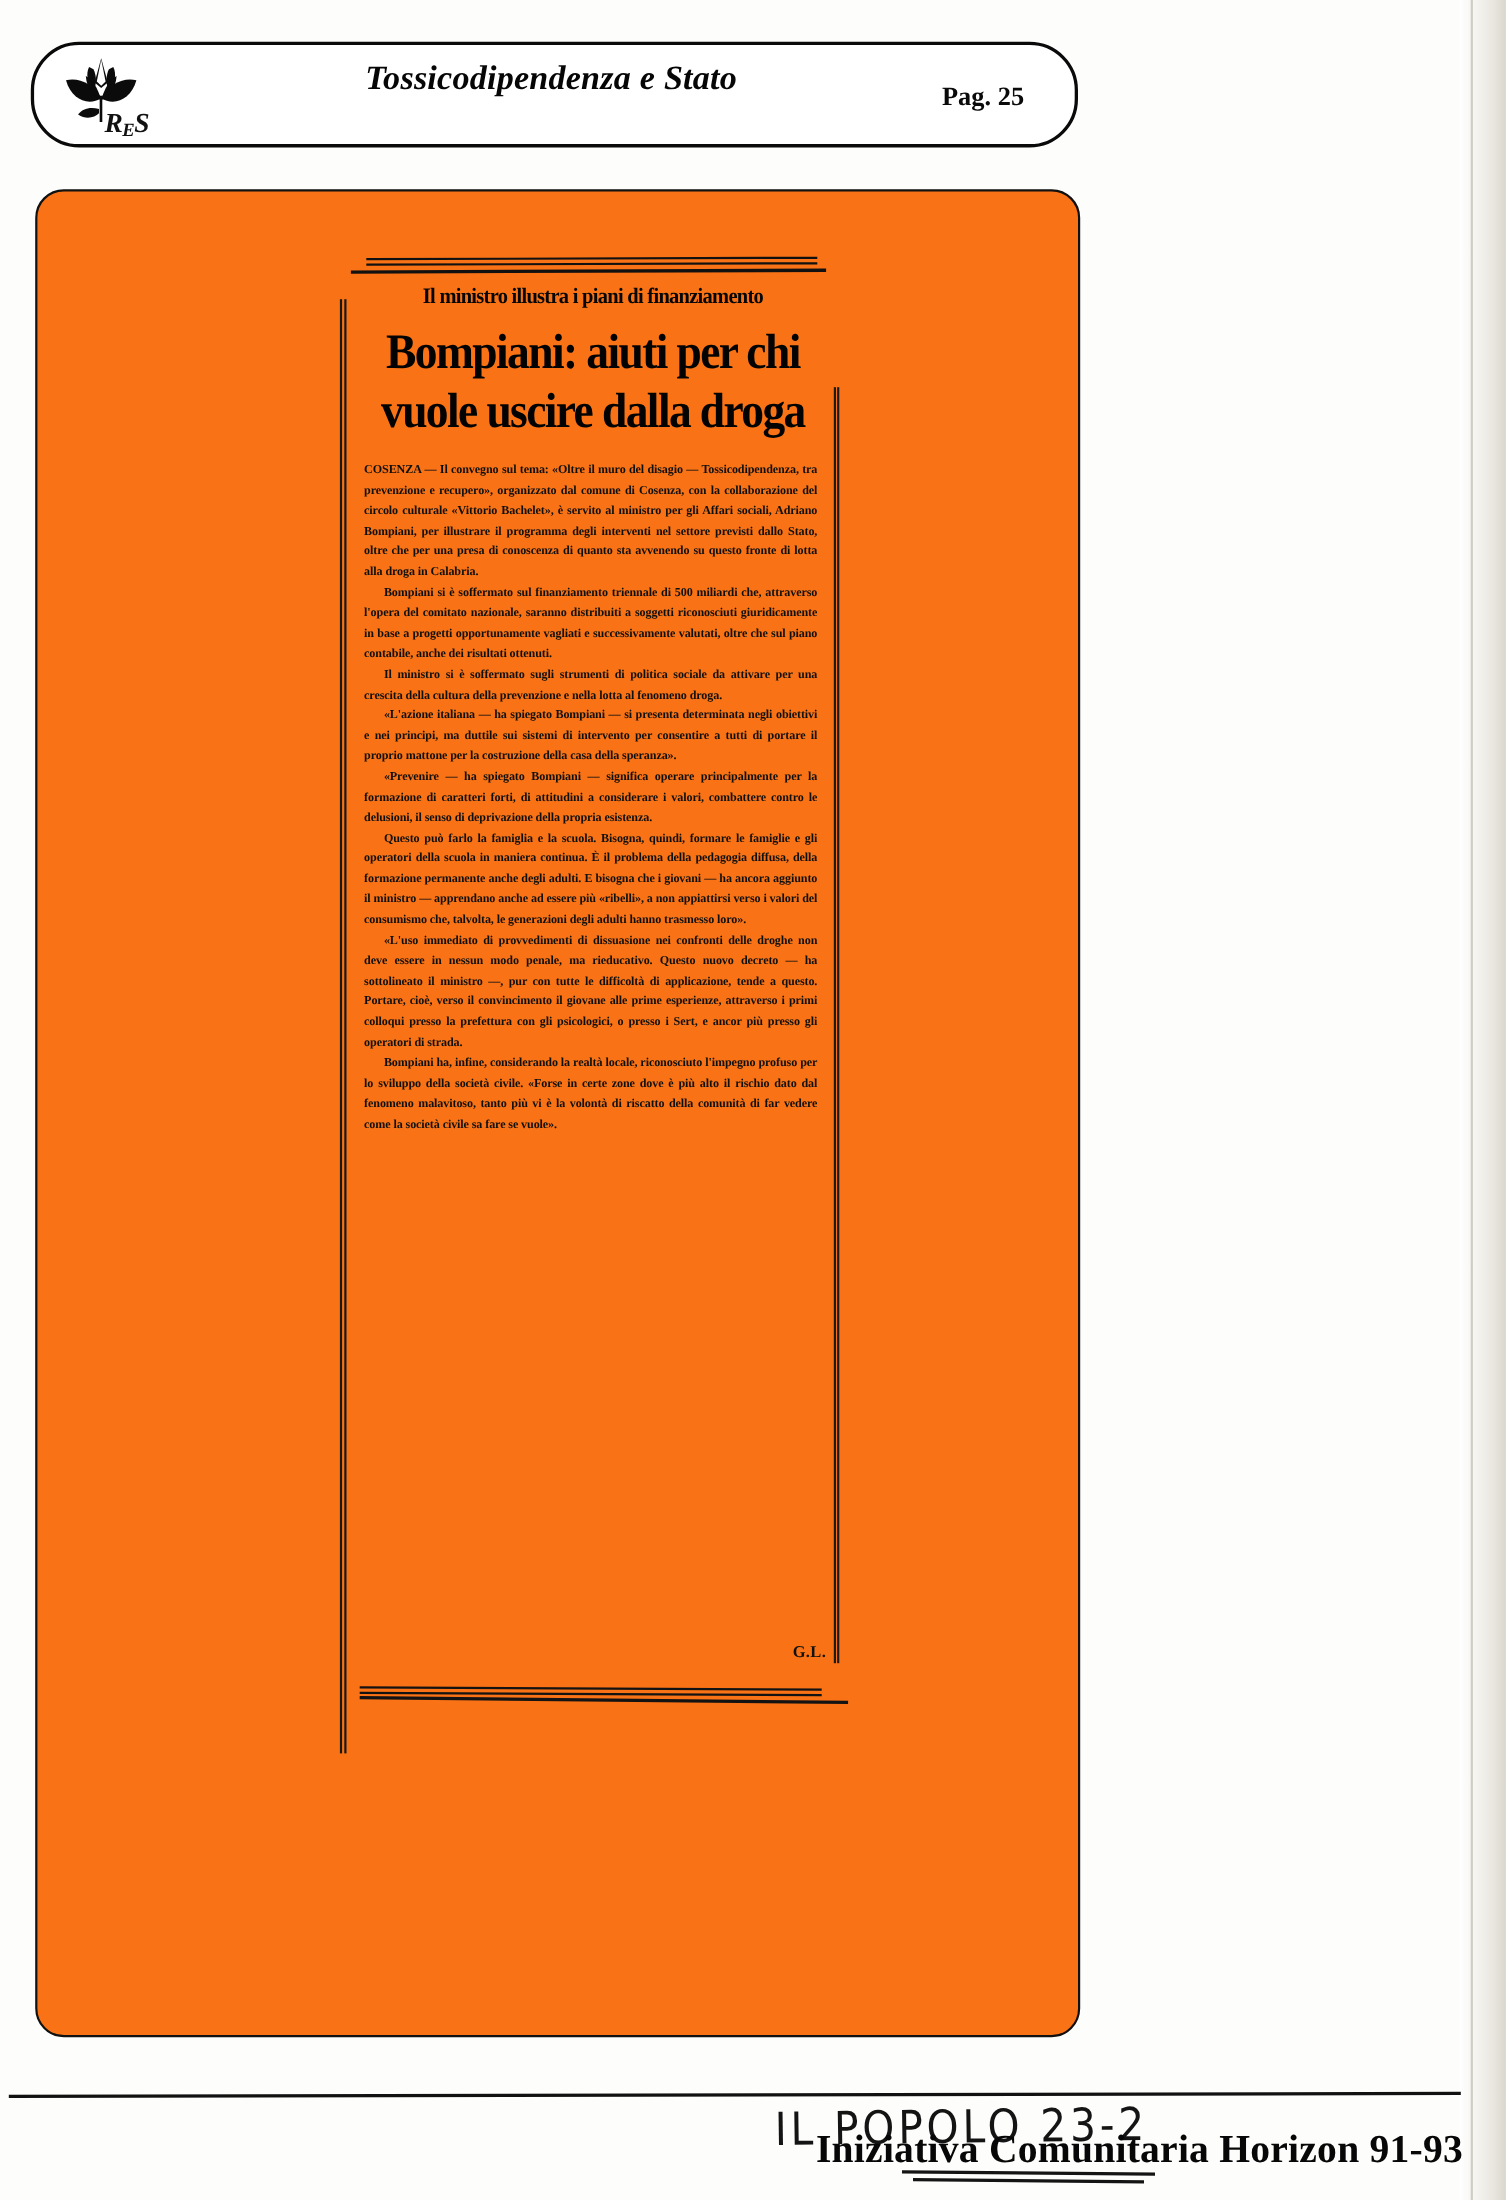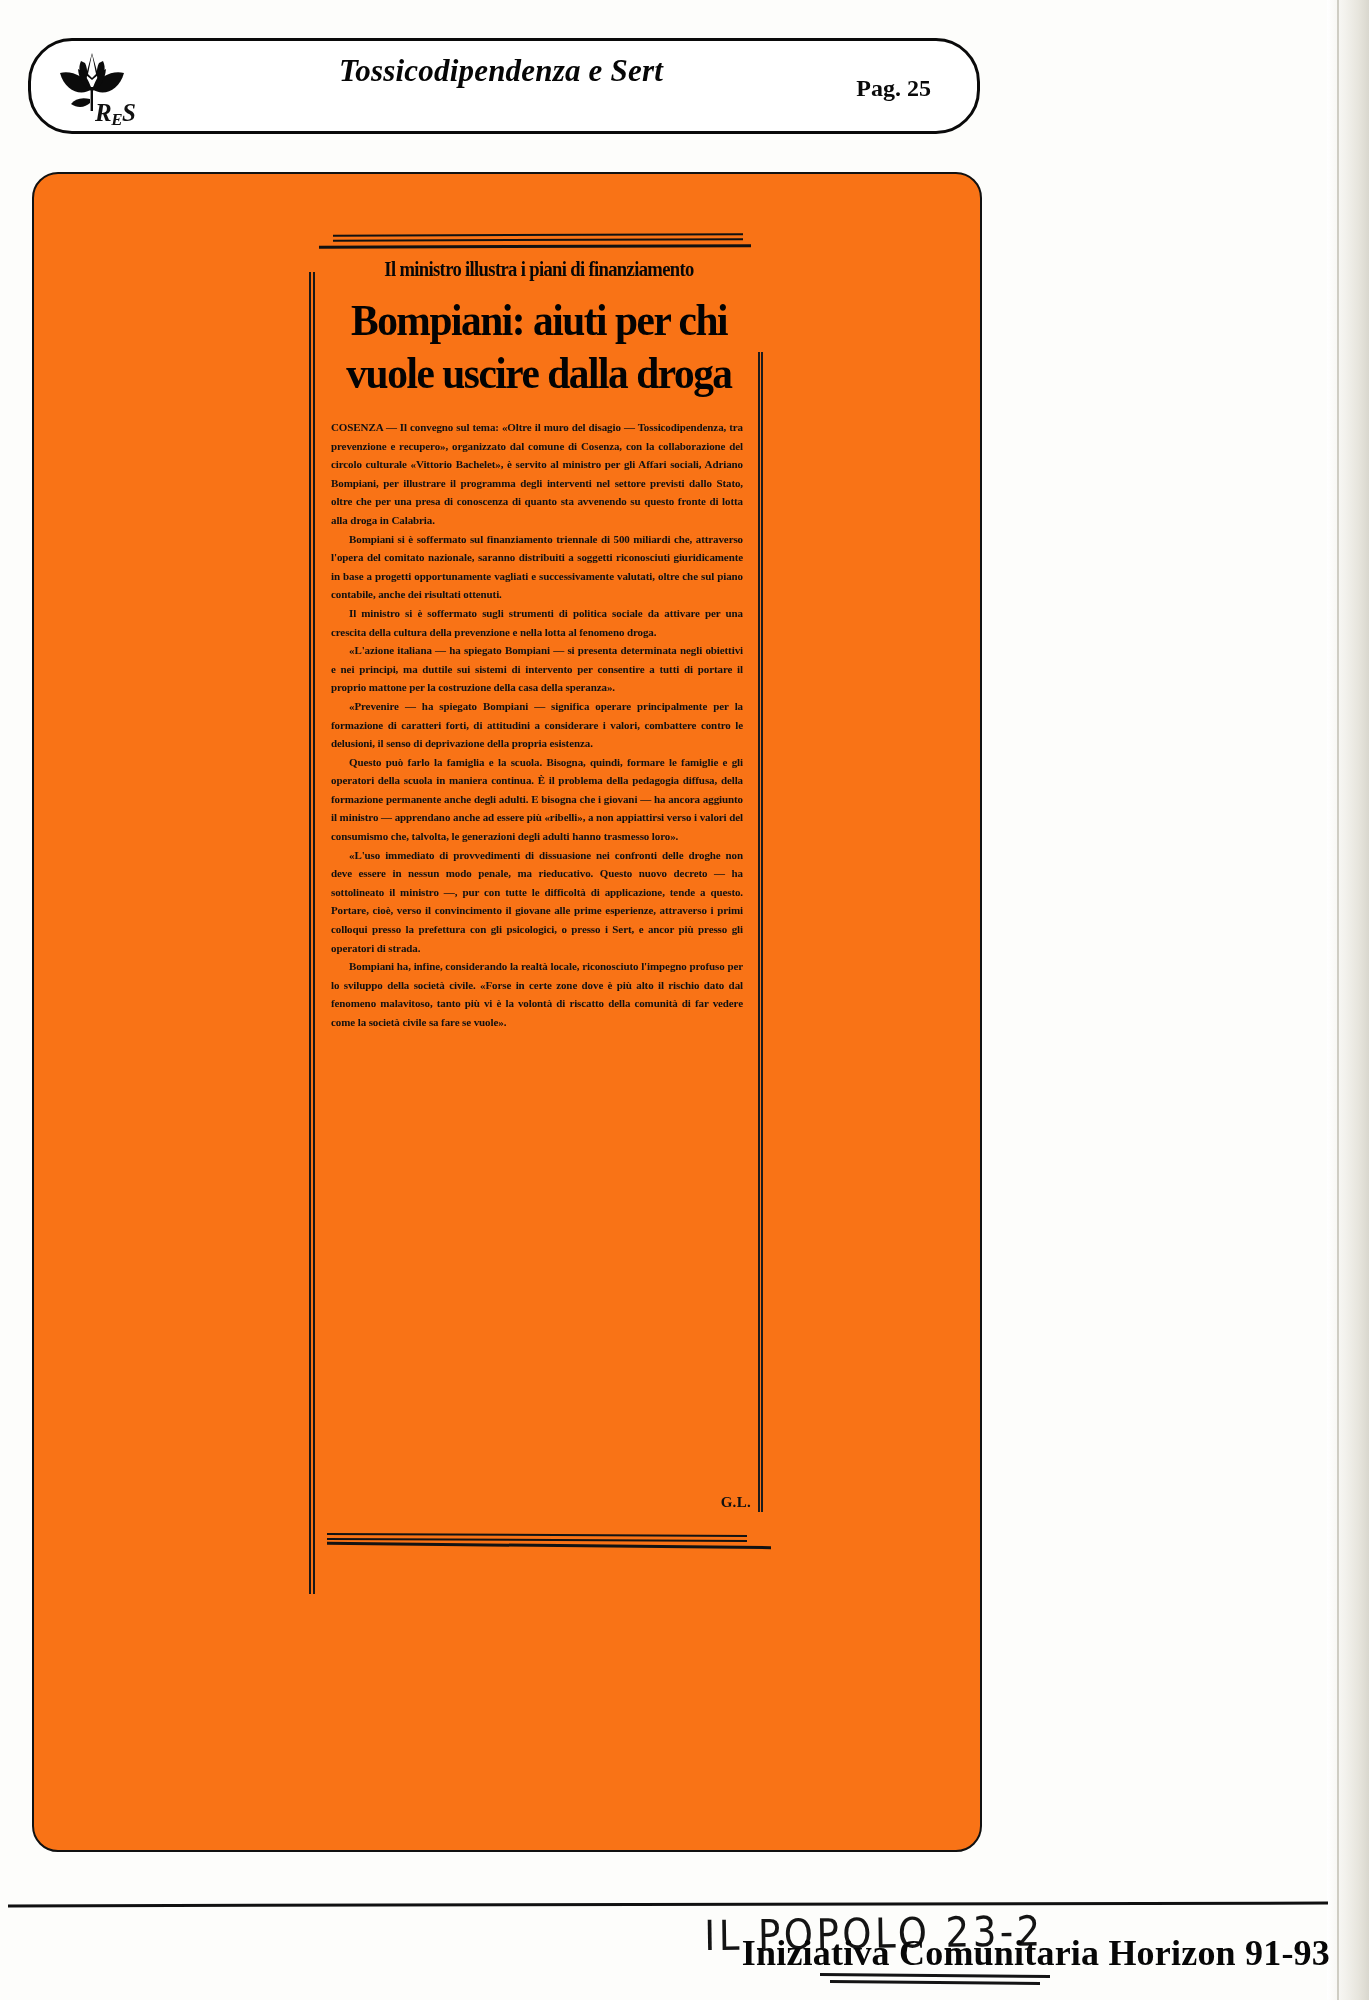--- a/index.html
+++ b/index.html
@@ -343,21 +343,21 @@
         <path d="M51 20 C50 32 44 40 37 42 C40 31 45 23 51 20 Z" fill="#0b0b0b"></path>
         <rect x="35.6" y="38" width="2.4" height="24" fill="#0b0b0b"></rect>
         <path d="M35 50 C26 48 20 50 16 55 C23 60 31 58 35 54 Z" fill="#0b0b0b"></path>
       </svg>
       <div class="logo-res">
         <span>R</span><span class="sub">E</span><span>S</span>
       </div>
     </div>
 
     <div class="header-titles">
-      <div class="header-title-2">Tossicodipendenza e Sert</div>
+      <div class="header-title-2">Tossicodipendenza e Stato</div>
     </div>
 
     <div class="header-pagenum">Pag. 25</div>
   </div>
 
   <div class="main-frame">
 
     <div class="clipping">
 
       <div class="rule-stack-top">

